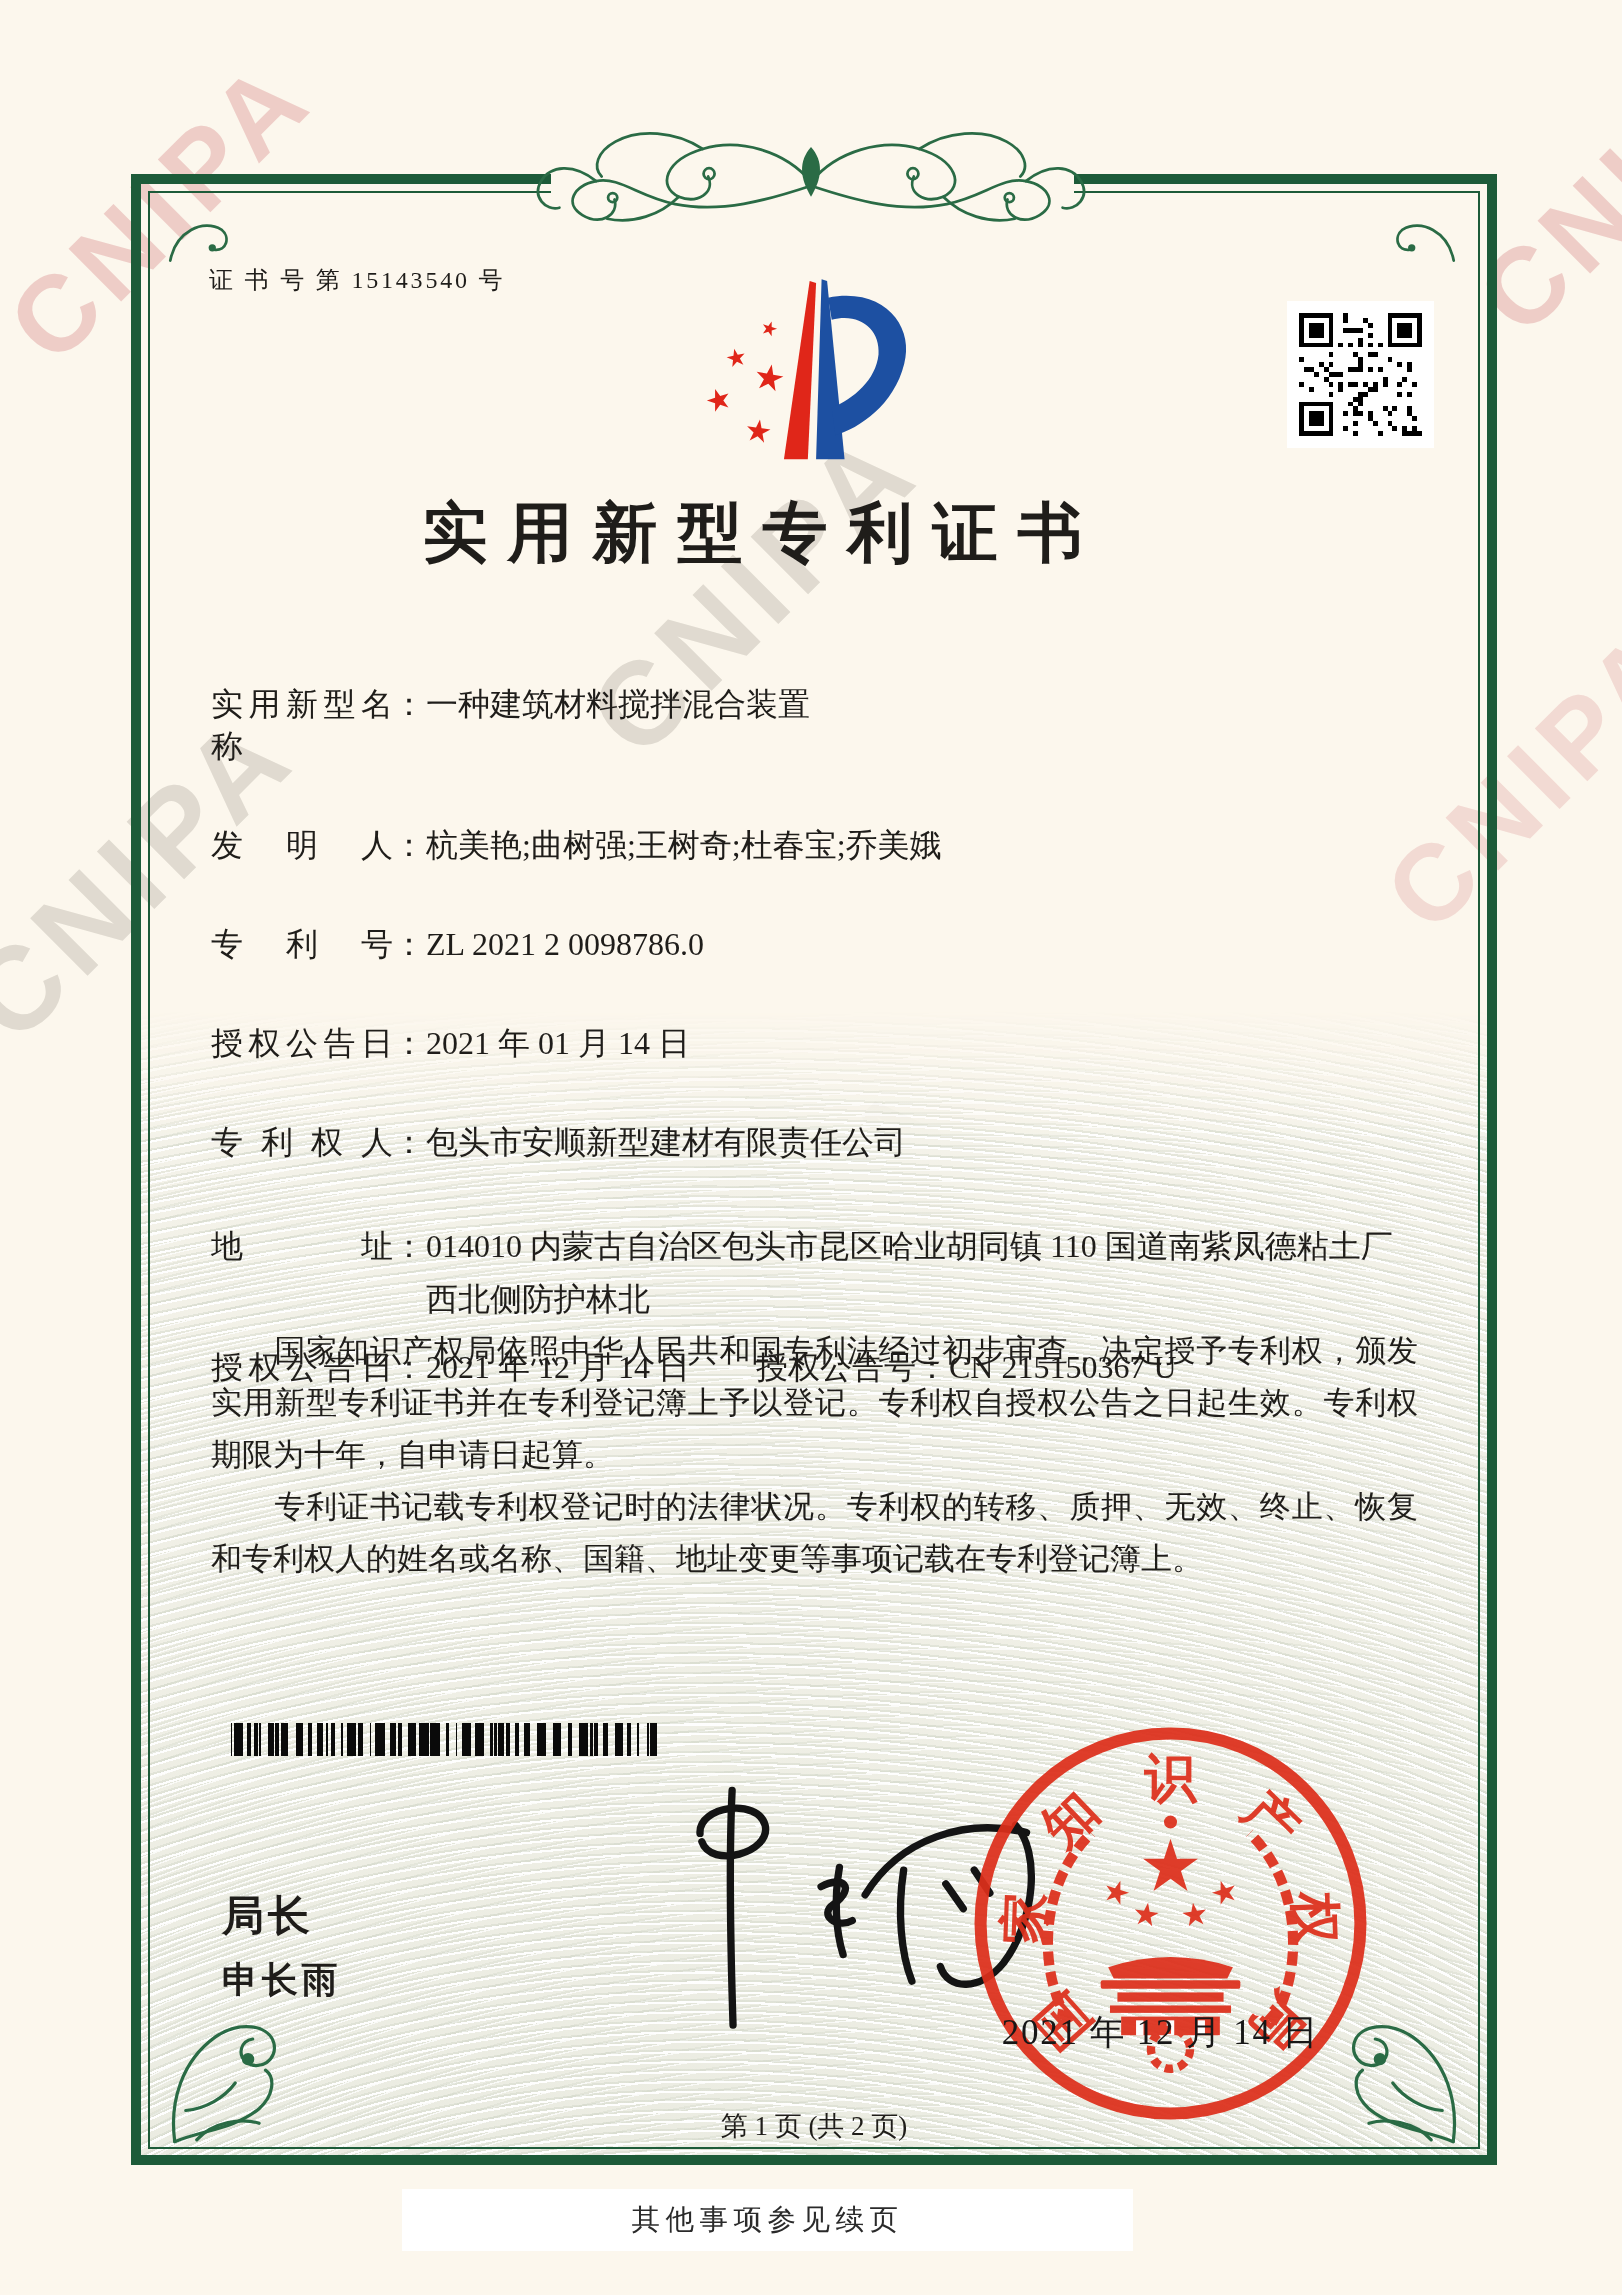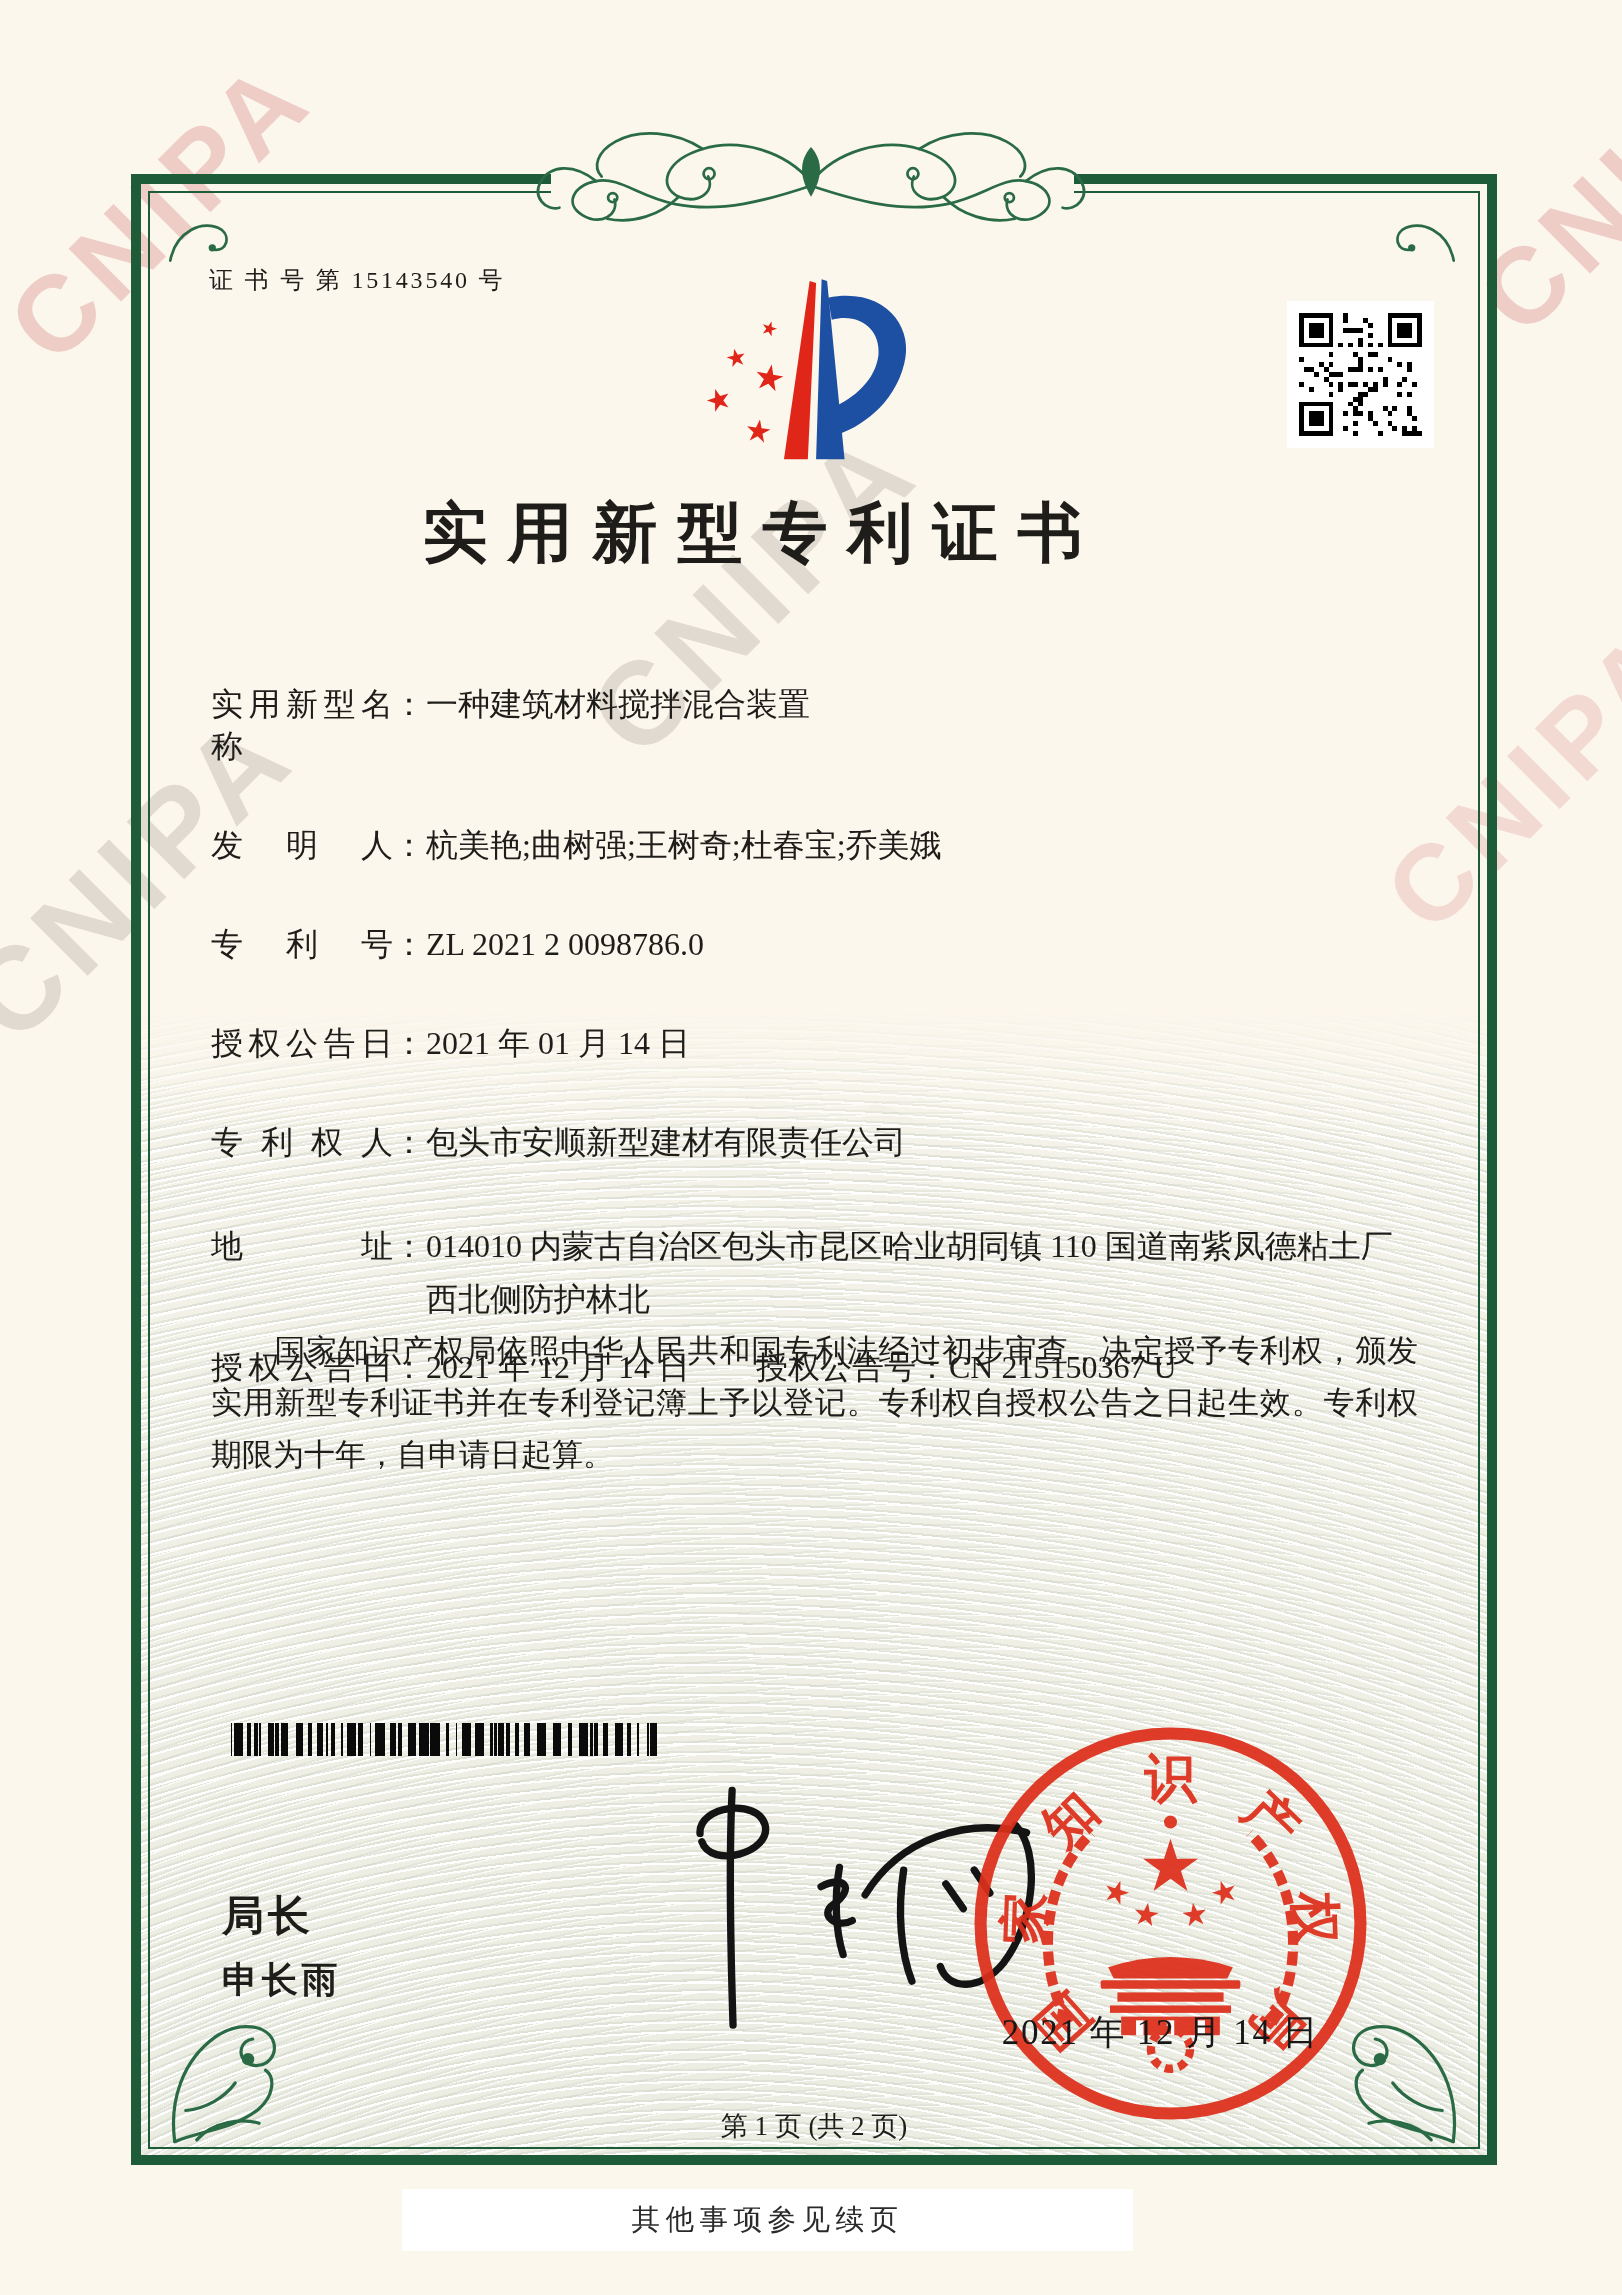--- a/index.html
+++ b/index.html
@@ -287,20 +287,21 @@
       <span class="grant2">
         <span>授权公告号</span>
           <span class="fcolon">：</span>
         <span>CN 215150367 U</span>
       </span>
     </div>
   </div>
 
   <div class="paras">
     <p>国家知识产权局依照中华人民共和国专利法经过初步审查，决定授予专利权，颁发实用新型专利证书并在专利登记簿上予以登记。专利权自授权公告之日起生效。专利权期限为十年，自申请日起算。</p>
+    <p>专利证书记载专利权登记时的法律状况。专利权的转移、质押、无效、终止、恢复和专利权人的姓名或名称、国籍、地址变更等事项记载在专利登记簿上。</p>
   </div>
 
   <div class="barcode">
     <svg id="barcode-svg" width="430" height="33" viewBox="0 0 468 36" shape-rendering="crispEdges">
         <rect x="0" y="0" width="2" height="36" fill="#0a0a0a"></rect>
         <rect x="4" y="0" width="10" height="36" fill="#0a0a0a"></rect>
         <rect x="18" y="0" width="4" height="36" fill="#0a0a0a"></rect>
         <rect x="26" y="0" width="4" height="36" fill="#0a0a0a"></rect>
         <rect x="31" y="0" width="2" height="36" fill="#0a0a0a"></rect>
         <rect x="41" y="0" width="6" height="36" fill="#0a0a0a"></rect>

